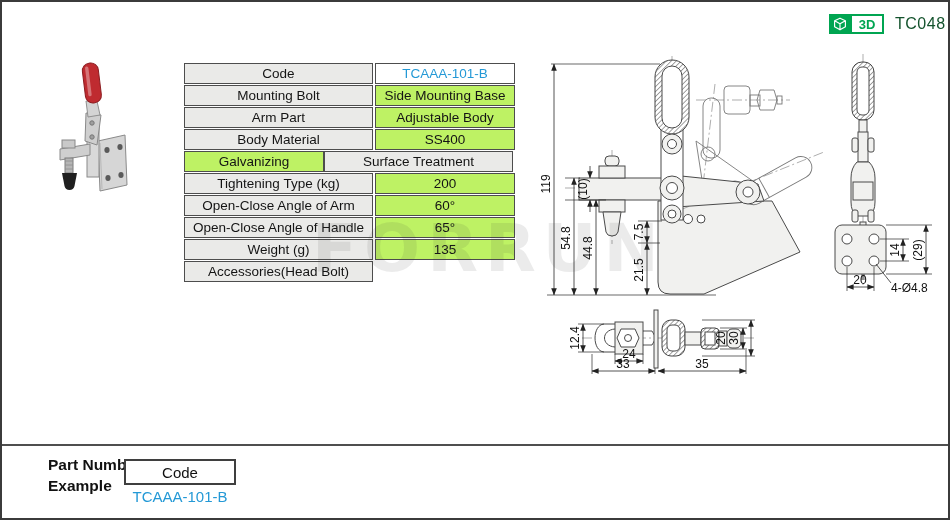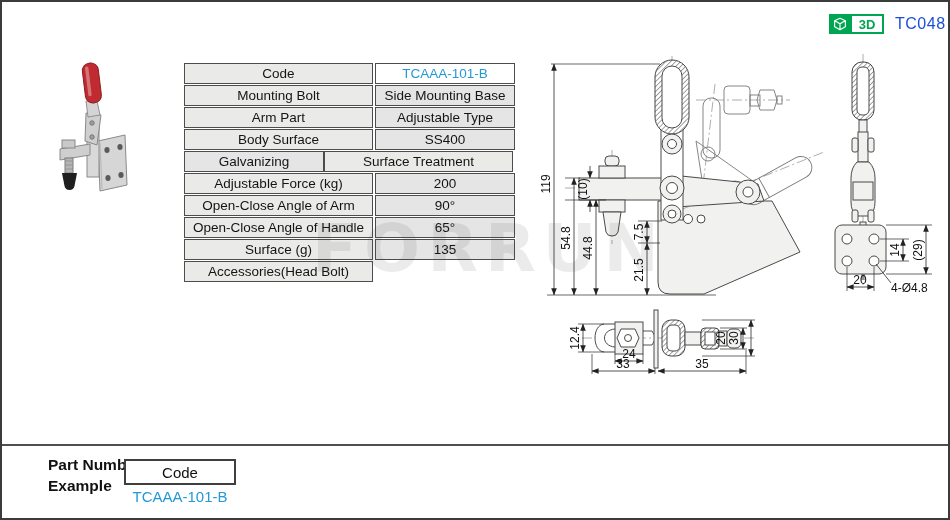--- a/index.html
+++ b/index.html
@@ -4,29 +4,29 @@
 <style>
   html,body{margin:0;padding:0;background:#fff;}
   body{width:950px;height:520px;font-family:"Liberation Sans",sans-serif;}
   .page{position:relative;width:950px;height:520px;box-sizing:border-box;border:2px solid #3b3b3b;background:#fff;overflow:hidden;}
 
   
   .hdr-badge{position:absolute;top:12px;left:827px;display:flex;align-items:stretch;height:20px;}
   .cube-box{width:21px;height:20px;background:#00a551;display:flex;align-items:center;justify-content:center;}
   .d3-box{width:30px;height:16px;border:2px solid #00a551;color:#00a551;font-size:13px;font-weight:bold;
           display:flex;align-items:center;justify-content:center;background:#fff;}
-  .prod-code{position:absolute;top:13px;left:893px;font-size:16px;color:#1d4ed8;letter-spacing:.5px;}
+  .prod-code{position:absolute;top:13px;left:893px;font-size:16px;color:#14532d;letter-spacing:.5px;}
 
   
   .spec{position:absolute;left:182px;top:61px;z-index:10;}
   .spec .row{display:flex;margin-bottom:1px;}
   .cell{box-sizing:border-box;border:1px solid #4d4d4d;height:21px;display:flex;align-items:center;justify-content:center;
         font-size:13.5px;color:#141414;}
   .cell.lbl{width:189px;background:#eaeae8;margin-right:2px;}
-  .cell.val{width:140px;background:#e5e5e5;}
+  .cell.val{width:140px;background:#bef264;}
   .cell.val.accent{background:#ffffff;color:#2499d6;}
 
   
   .wm{position:absolute;left:310px;top:208px;z-index:40;font-size:66px;font-weight:bold;letter-spacing:7px;
       color:rgba(60,60,60,0.10);pointer-events:none;font-family:"DejaVu Sans",sans-serif;}
 
   
   .draw-svg{position:absolute;left:535px;top:48px;}
   .photo-svg{position:absolute;left:50px;top:55px;}
   .draw-svg text{font-family:"Liberation Sans",sans-serif;font-size:12px;fill:#111;}
@@ -94,44 +94,44 @@
     <div class="row">
         <div class="cell lbl">Code</div>
         <div class="cell val accent">TCAAA-101-B</div>
       </div>
     <div class="row">
         <div class="cell lbl">Mounting Bolt</div>
         <div class="cell val">Side Mounting Base</div>
       </div>
     <div class="row">
         <div class="cell lbl">Arm Part</div>
-        <div class="cell val">Adjustable Type</div>
-      </div>
-    <div class="row">
-        <div class="cell lbl">Body Surface</div>
+        <div class="cell val">Adjustable Body</div>
+      </div>
+    <div class="row">
+        <div class="cell lbl">Body Material</div>
         <div class="cell val">SS400</div>
       </div>
     <div class="row">
         <div class="cell val">Galvanizing</div>
         <div class="cell lbl">Surface Treatment</div>
       </div>
     <div class="row">
-        <div class="cell lbl">Adjustable Force (kg)</div>
+        <div class="cell lbl">Tightening Type (kg)</div>
         <div class="cell val">200</div>
       </div>
     <div class="row">
         <div class="cell lbl">Open-Close Angle of Arm</div>
-        <div class="cell val">90°</div>
+        <div class="cell val">60°</div>
       </div>
     <div class="row">
         <div class="cell lbl">Open-Close  Angle of Handle</div>
         <div class="cell val">65°</div>
       </div>
     <div class="row">
-        <div class="cell lbl">Surface (g)</div>
+        <div class="cell lbl">Weight (g)</div>
         <div class="cell val">135</div>
       </div>
     <div class="row">
         <div class="cell lbl">Accessories(Head Bolt)</div>
       </div>
   </div>
 
   <div class="wm">FORRUN</div>
 
   <svg class="draw-svg" width="415" height="372" viewBox="535 48 415 372">

